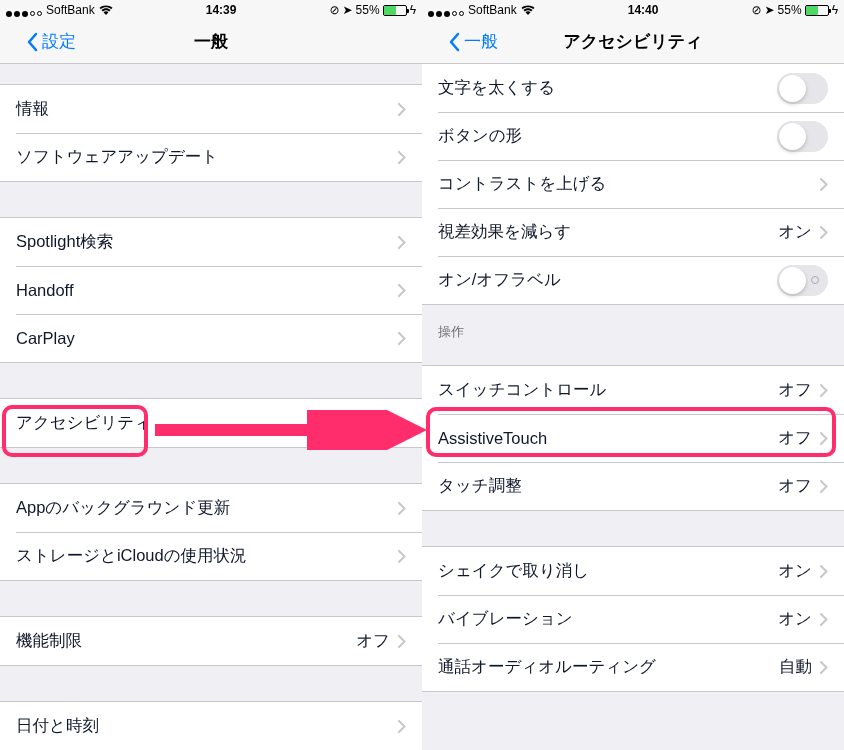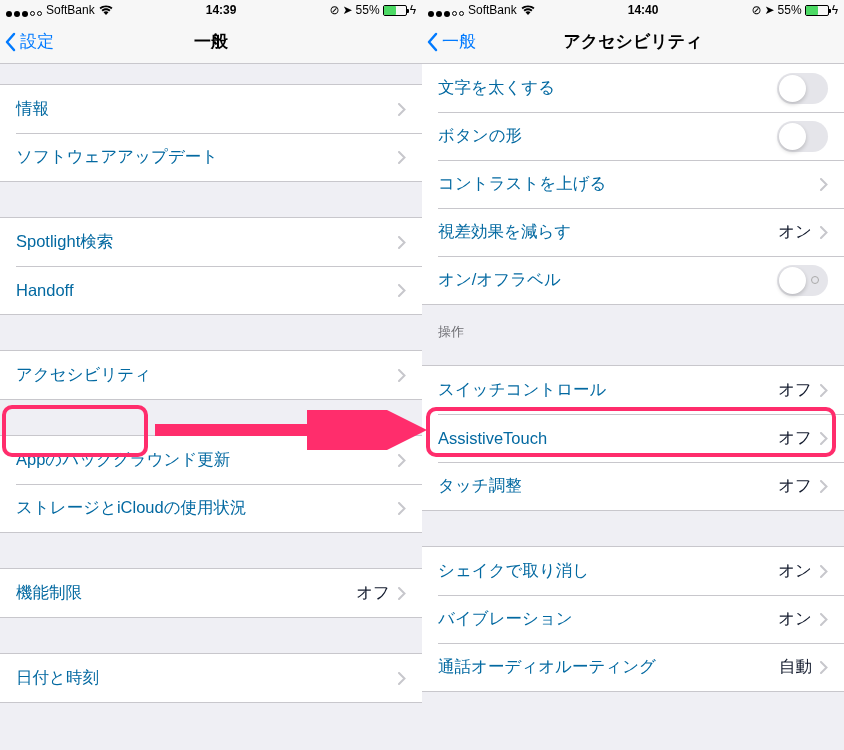--- a/index.html
+++ b/index.html
@@ -53,20 +53,21 @@
       align-items: center;
       position: relative;
     }
     .nav-back {
       display: flex;
       align-items: center;
       color: #007aff;
       font-size: 17px;
       padding-left: 4px;
       cursor: pointer;
+      margin-left: 22px;
     }
     .nav-back svg { width: 12px; height: 20px; margin-right: 4px; }
     .nav-title {
       position: absolute;
       left: 0; right: 0;
       text-align: center;
       font-size: 17px;
       font-weight: 600;
       pointer-events: none;
     }
@@ -86,21 +87,21 @@
       position: relative;
       cursor: pointer;
     }
     .row + .row::before {
       content: '';
       position: absolute;
       top: 0; left: 16px; right: 0;
       height: 0.5px;
       background: #c8c7cc;
     }
-    .row-label { flex: 1; font-size: 16.5px; color: #0369a1; }
+    .row-label { flex: 1; font-size: 16.5px; color: #0f172a; }
     .row-value { color: #0f172a; font-size: 16.5px; margin-right: 8px; }
     .chevron {
       width: 8px; height: 13px;
       color: #c7c7cc;
     }
     .toggle {
       width: 51px; height: 31px;
       background: #e5e5ea;
       border-radius: 16px;
       position: relative;
@@ -207,20 +208,26 @@
         <svg class="chevron" viewBox="0 0 8 13">
             <path d="M1 1 L6.5 6.5 L1 12" stroke="#c7c7cc" stroke-width="2" fill="none" stroke-linecap="round"></path>
           </svg>
       </div>
       <div class="row">
         <span class="row-label">Handoff</span>
         <svg class="chevron" viewBox="0 0 8 13">
             <path d="M1 1 L6.5 6.5 L1 12" stroke="#c7c7cc" stroke-width="2" fill="none" stroke-linecap="round"></path>
           </svg>
       </div>
+      <div class="row">
+        <span class="row-label">CarPlay</span>
+        <svg class="chevron" viewBox="0 0 8 13">
+            <path d="M1 1 L6.5 6.5 L1 12" stroke="#c7c7cc" stroke-width="2" fill="none" stroke-linecap="round"></path>
+          </svg>
+      </div>
     </div>
     <div class="spacer"></div>
     <div class="group">
       <div class="row">
         <span class="row-label">アクセシビリティ</span>
         <svg class="chevron" viewBox="0 0 8 13">
             <path d="M1 1 L6.5 6.5 L1 12" stroke="#c7c7cc" stroke-width="2" fill="none" stroke-linecap="round"></path>
           </svg>
       </div>
     </div>

